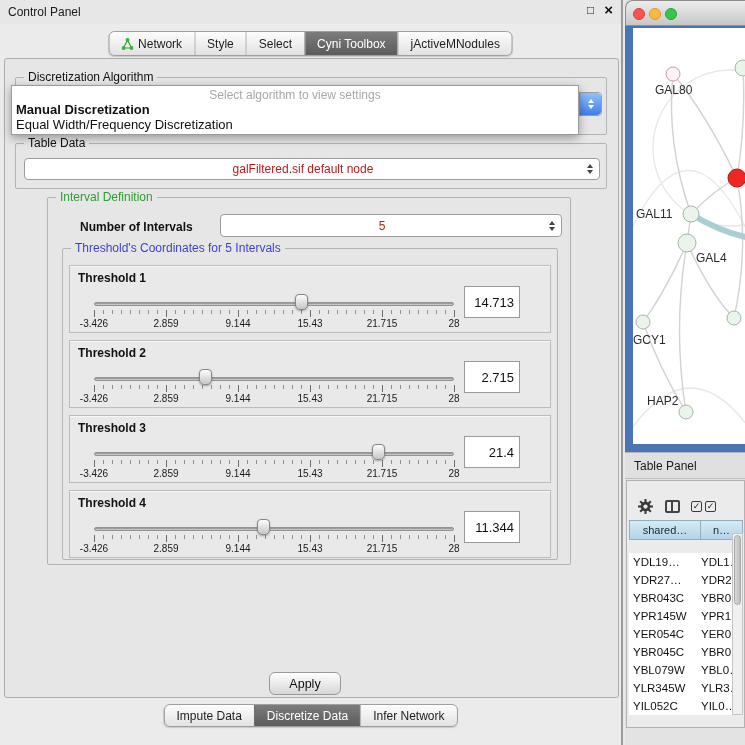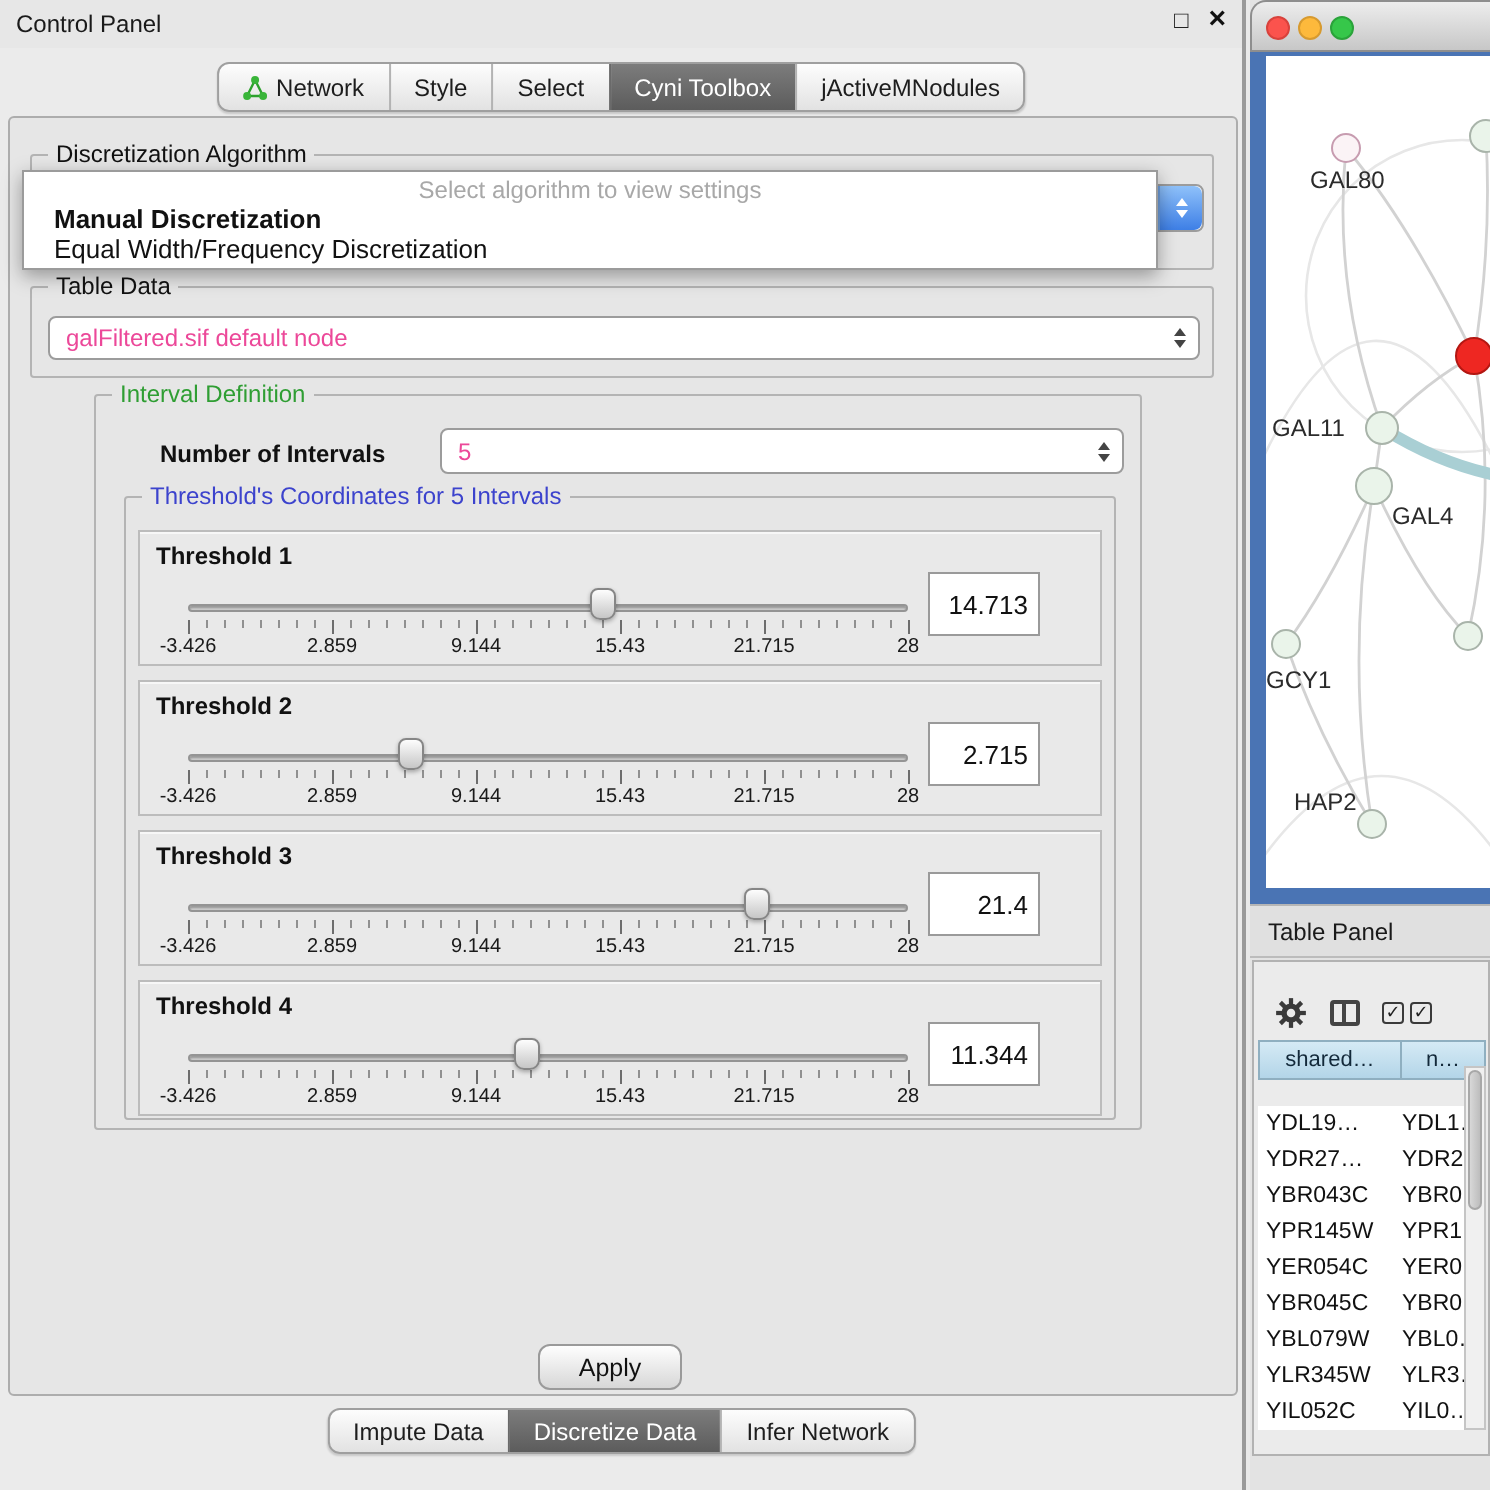--- a/index.html
+++ b/index.html
@@ -23,34 +23,34 @@
   .tab.selected{background:linear-gradient(#7c7c7c,#5c5c5c);color:#fff;border-left-color:#6a6a6a;}
   .net-ic{display:inline-flex;align-items:center;}
 
   .main-frame{position:absolute;left:4px;top:58px;width:615px;height:640px;background:#e6e6e6;border:1px solid #adadad;border-radius:3px;}
   .group{position:absolute;border:1px solid #b4b4b4;border-radius:2px;}
   .legend{position:absolute;top:-8px;left:8px;background:#e6e6e6;padding:0 4px;font-size:12px;color:#111;white-space:nowrap;}
   .legend.green{color:#2f9e33;}
   .legend.blue{color:#3c43cd;}
 
   .combo{position:absolute;height:24px;background:#fff;border:1px solid #9c9c9c;border-radius:4px;font-size:12px;display:flex;align-items:center;cursor:pointer;overflow:hidden;}
-  .combo-text{flex:1;padding:0 8px;white-space:nowrap;overflow:hidden;color:#ec4899;}
+  .combo-text{flex:1;padding:0 8px;white-space:nowrap;overflow:hidden;color:#b91c1c;text-align:center;}
   .stepper{width:18px;height:100%;display:flex;flex-direction:column;align-items:center;justify-content:center;gap:2px;flex:0 0 auto;}
   .arr-up{width:0;height:0;border-left:3.5px solid transparent;border-right:3.5px solid transparent;border-bottom:4px solid #444;}
   .arr-dn{width:0;height:0;border-left:3.5px solid transparent;border-right:3.5px solid transparent;border-top:4px solid #444;}
   .stepper.blue{width:22px;background:linear-gradient(#8fc1fa,#3e7fe6);border-left:1px solid #6f9fdd;border-radius:0 4px 4px 0;}
   .stepper.blue .arr-up{border-bottom-color:#fff;}
   .stepper.blue .arr-dn{border-top-color:#fff;}
 
   .algo-group{left:10px;top:18px;width:592px;height:58px;}
   .algo-combo{left:6px;top:14px;width:580px;}
 
   .dropdown-overlay{position:absolute;left:6px;top:26px;width:568px;height:50px;background:#fff;border:1px solid #9b9b9b;box-shadow:0 3px 9px rgba(0,0,0,.35);z-index:40;}
   .dd-header{text-align:center;font-size:12px;color:#a8a8a8;padding-top:2px;}
-  .dd-item{font-size:13px;color:#111;padding:0 4px;line-height:15px;cursor:pointer;margin-left:11px;}
+  .dd-item{font-size:13px;color:#111;padding:0 4px;line-height:15px;cursor:pointer;}
   .dd-item.bold{font-weight:bold;}
 
   .tabledata-group{left:10px;top:84px;width:592px;height:46px;}
   .tabledata-combo{left:8px;top:14px;width:576px;height:22px;}
 
   .interval-group{left:42px;top:138px;width:524px;height:368px;}
   .num-label{position:absolute;left:32px;top:22px;font-size:12px;font-weight:bold;color:#111;}
   .num-combo{left:172px;top:16px;width:342px;height:23px;}
 
   .thresh-group{position:absolute;left:14px;top:50px;width:496px;height:312px;border:1px solid #b4b4b4;border-radius:2px;}

